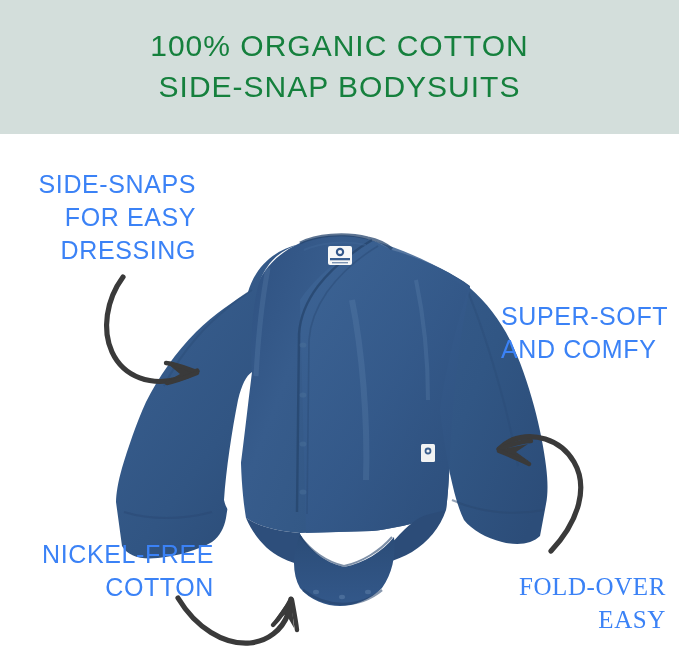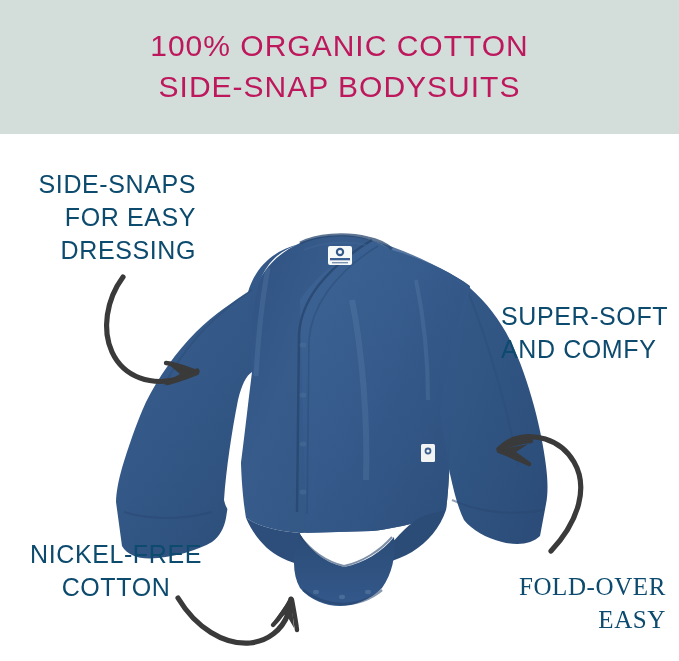--- a/index.html
+++ b/index.html
@@ -33,33 +33,33 @@
     top: 0;
     width: 679px;
     height: 134px;
     display: flex;
     flex-direction: column;
     align-items: center;
     justify-content: center;
     gap: 4px;
   }
   .header-line {
-    color: #be185d;
+    color: #15803d;
     font-size: 30px;
     font-weight: 400;
     letter-spacing: 1.0px;
     line-height: 1.22;
     white-space: nowrap;
     text-align: center;
   }
 
   
   .callout {
     position: absolute;
-    color: #0c4a6e;
+    color: #3b82f6;
     font-size: 25px;
     font-weight: 400;
     letter-spacing: 0.6px;
     line-height: 1.32;
     white-space: nowrap;
   }
   .callout-side-snaps {
     left: 18px;
     top: 168px;
     text-align: right;
@@ -68,21 +68,21 @@
   .callout-super-soft {
     left: 489px;
     top: 300px;
     text-align: left;
     width: 180px;
     margin-left: 12px;
   }
   .callout-nickel-free {
     left: 18px;
     top: 538px;
-    text-align: center;
+    text-align: right;
     width: 196px;
   }
   .callout-fold-over {
     left: 466px;
     top: 570px;
     text-align: right;
     width: 200px;
     font-family: Liberation Serif, serif;
   }
 

